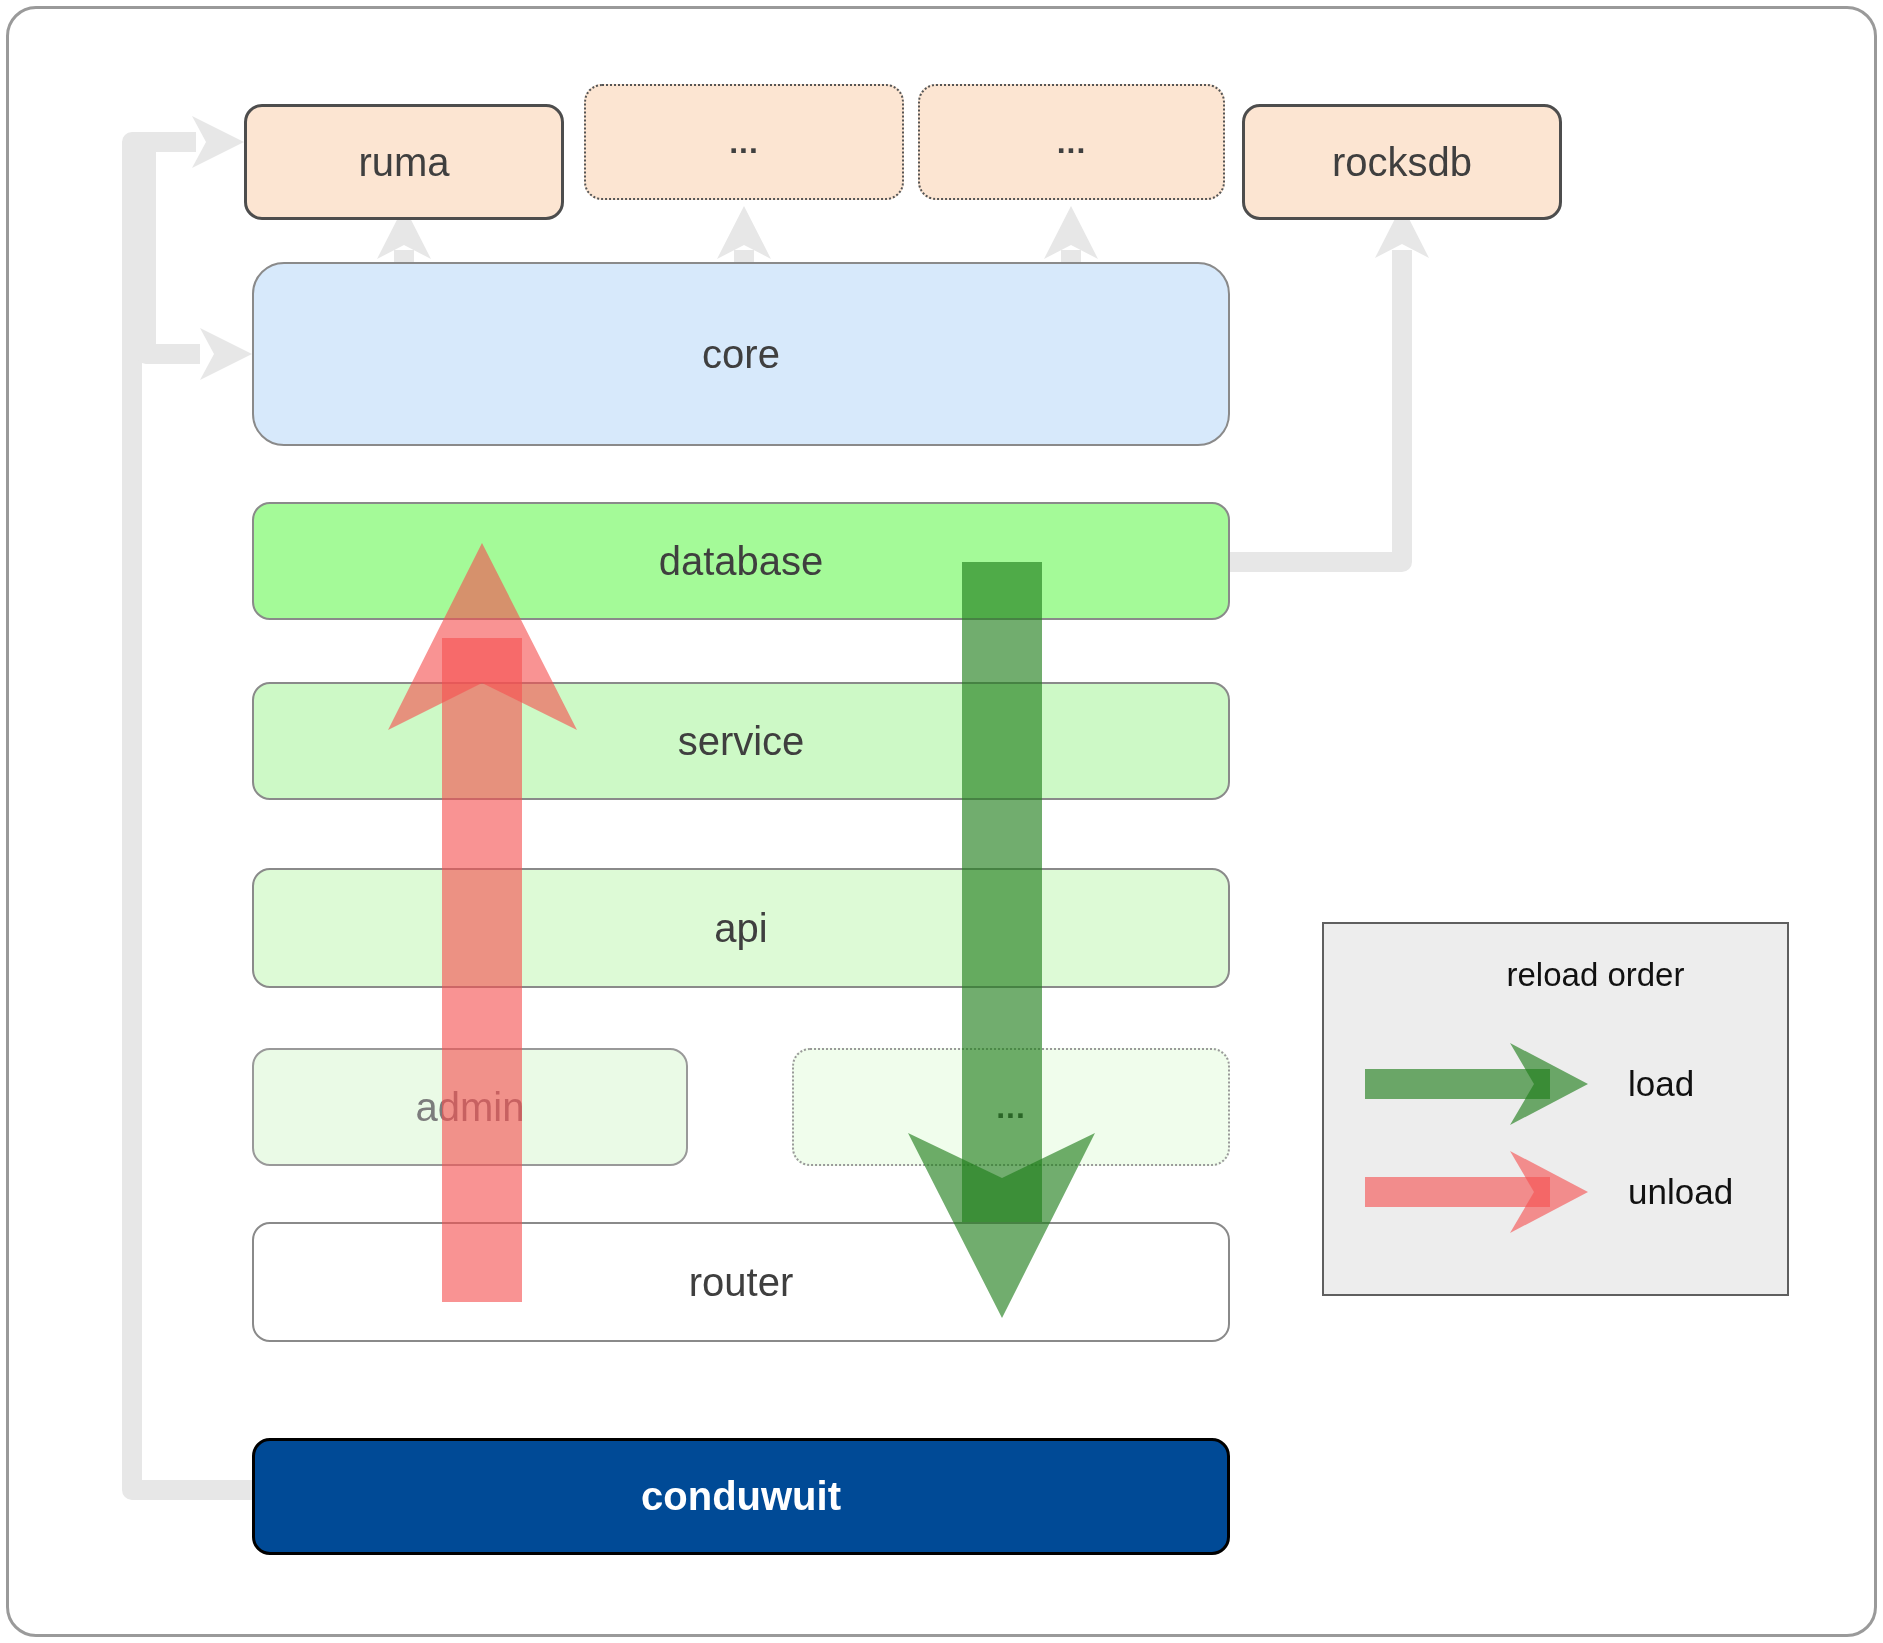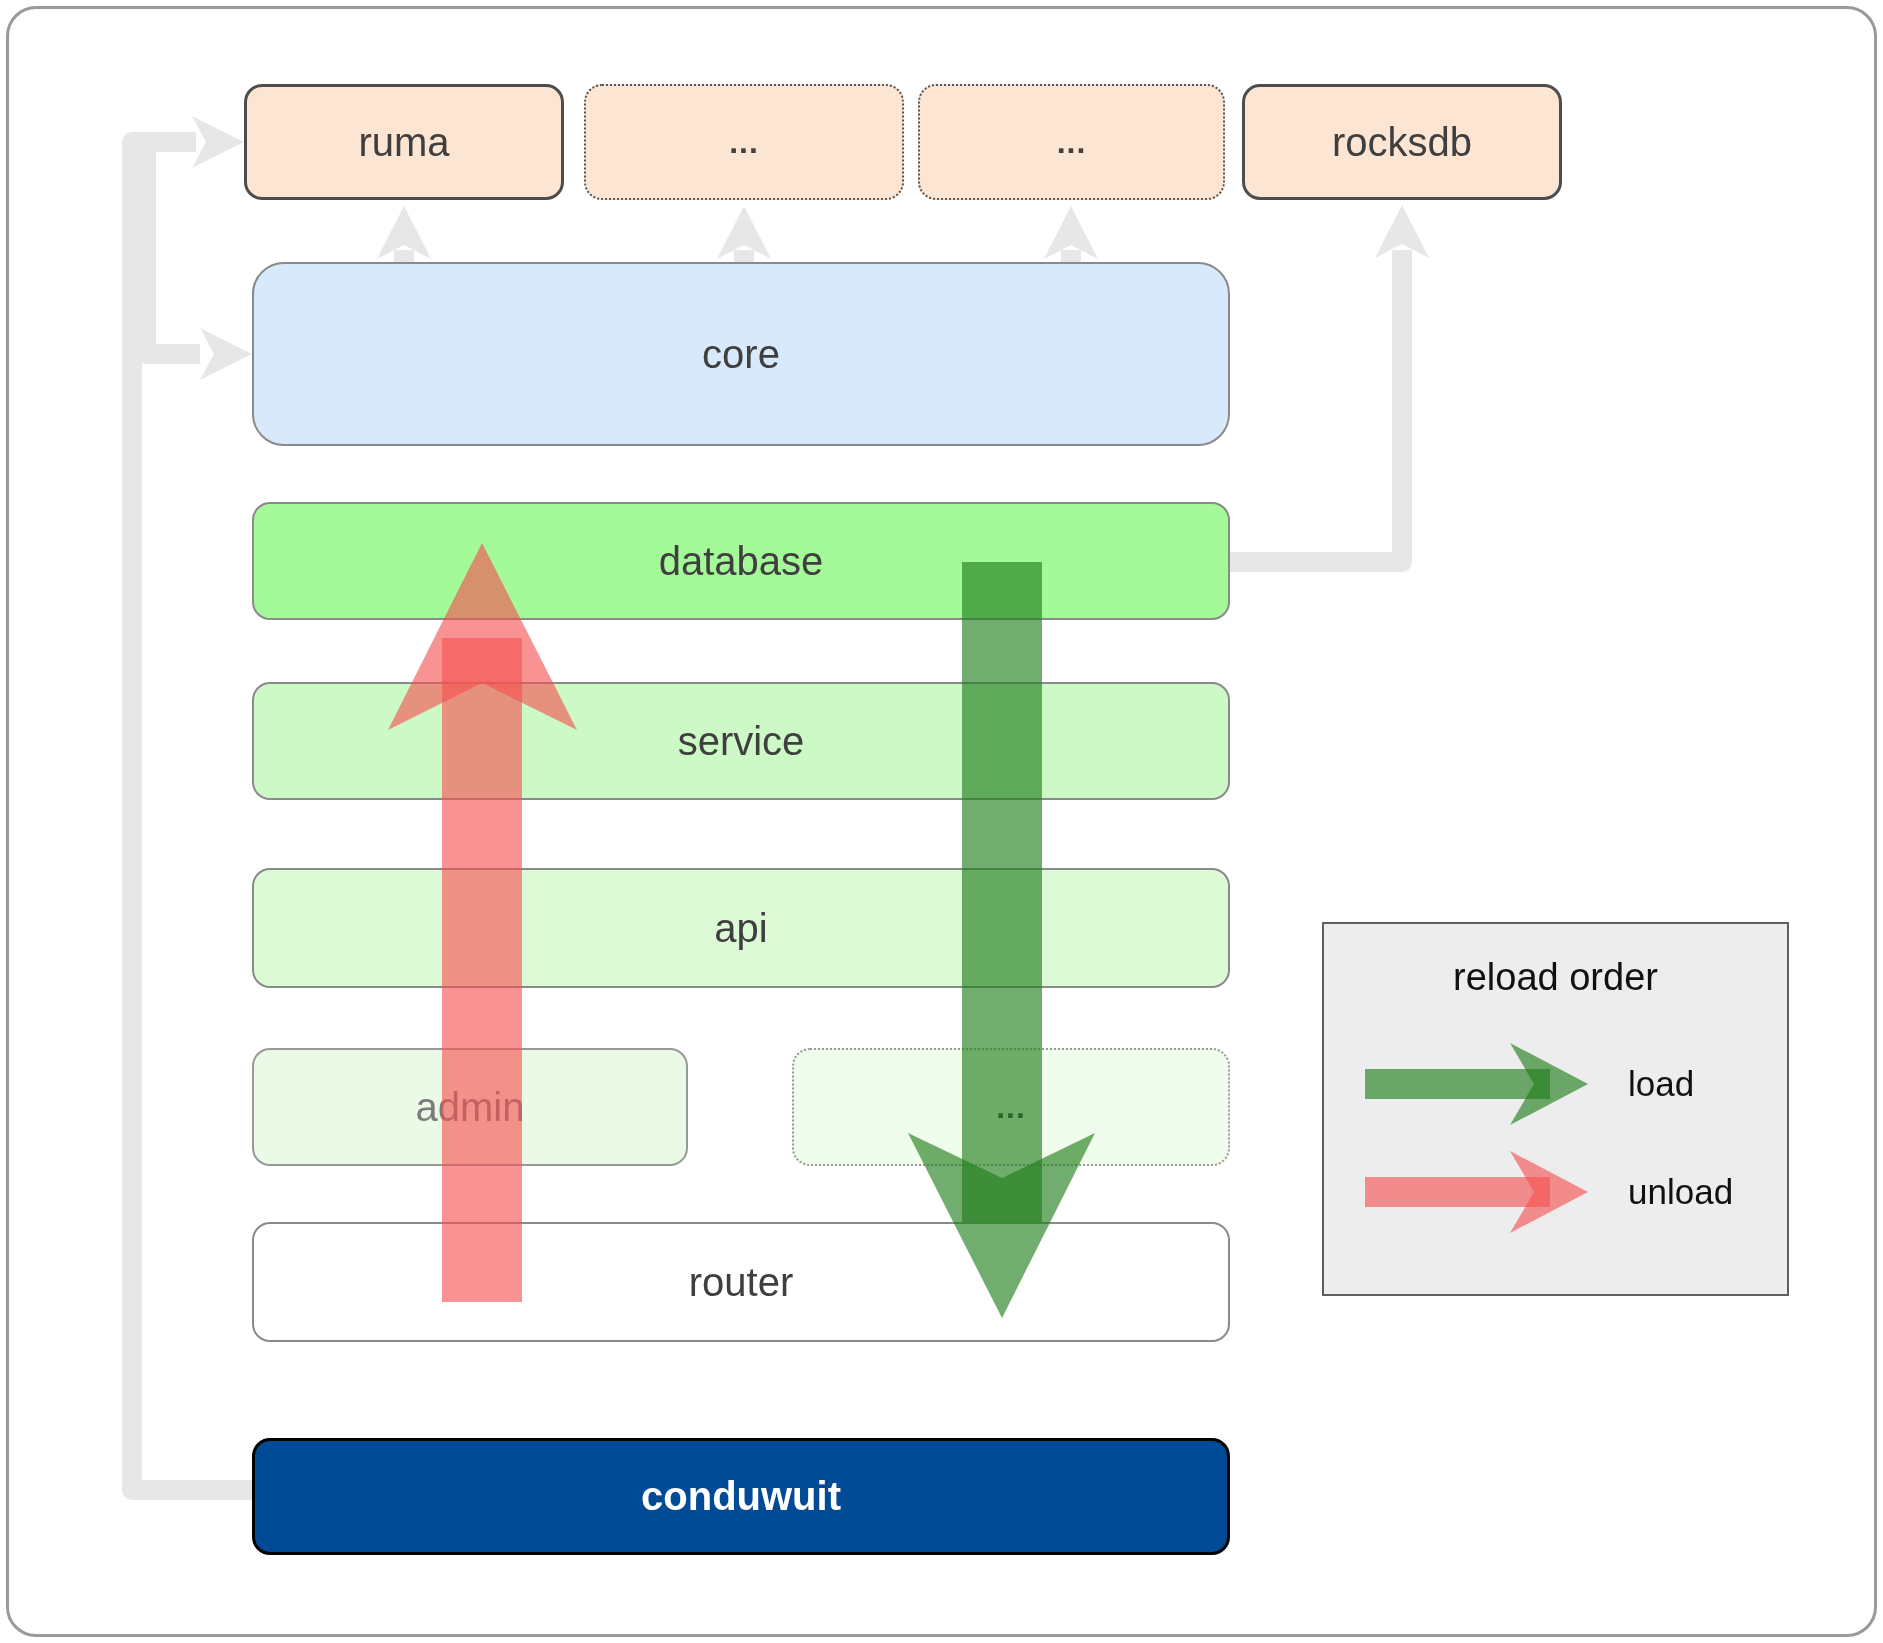--- a/index.html
+++ b/index.html
@@ -13,21 +13,21 @@
   }
   svg.layer{position:absolute;left:0;top:0;pointer-events:none;}
   #gray-layer{z-index:0;}
   #arrow-layer{z-index:3;}
   .node{
     position:absolute;display:flex;align-items:center;justify-content:center;
     box-sizing:border-box;border-radius:18px;font-size:40px;color:#3f3f3f;
     z-index:1;
   }
   .node .lbl{white-space:nowrap;}
-  .peach{background:#fce5d2;border:3px solid #4d4d4d;}
+  .peach{background:#fce5d2;border:3px solid #4d4d4d;margin-top:20px;}
   .peach-dotted{background:#fce5d2;border:2px dotted #555;}
   .dots{font-weight:bold;font-size:32px;letter-spacing:1px;color:#3f3f3f;}
   .box-ruma{left:244px;top:84px;width:320px;height:116px;}
   .box-dots1{left:584px;top:84px;width:320px;height:116px;}
   .box-dots2{left:918px;top:84px;width:307px;height:116px;}
   .box-rocksdb{left:1242px;top:84px;width:320px;height:116px;}
   .box-core{left:252px;top:262px;width:978px;height:184px;background:#d7e9fb;border:2px solid #8a8a8a;border-radius:32px;}
   .box-database{left:252px;top:502px;width:978px;height:118px;background:#a4fa98;border:2px solid #8a8a8a;}
   .box-service{left:252px;top:682px;width:978px;height:118px;background:#cdf9c6;border:2px solid #8a8a8a;}
   .box-api{left:252px;top:868px;width:978px;height:120px;background:#ddfad6;border:2px solid #8a8a8a;}
@@ -36,21 +36,21 @@
   .box-dots3{left:792px;top:1048px;width:438px;height:118px;background:#f0fdec;border:2px dotted #9a9a9a;}
   .box-router{left:252px;top:1222px;width:978px;height:120px;background:#ffffff;border:2px solid #8a8a8a;}
   .box-conduwuit{left:252px;top:1438px;width:978px;height:117px;background:#004a96;border:3px solid #000;}
   .box-conduwuit .lbl{color:#ffffff;font-weight:600;}
   .legend{
     position:absolute;left:1322px;top:922px;width:467px;height:374px;
     background:#ededed;border:2px solid #5f5f5f;box-sizing:border-box;z-index:1;
   }
   .legend-title{
     position:absolute;left:0;top:32px;width:100%;text-align:center;
-    font-size:38px;color:#111;
+    font-size:33px;color:#111;padding-left:40px;
   }
   .legend-row{position:absolute;left:0;width:100%;height:90px;}
   .legend-row.row-load{top:115px;}
   .legend-row.row-unload{top:223px;padding-left:28px;}
   .legend-row svg{position:absolute;left:0;top:0;}
   .legend-row .legend-label{
     position:absolute;left:304px;top:0;height:90px;display:flex;align-items:center;
     font-size:35px;color:#111;
   }
   .fill-load{fill:rgba(30,125,25,0.63);}

